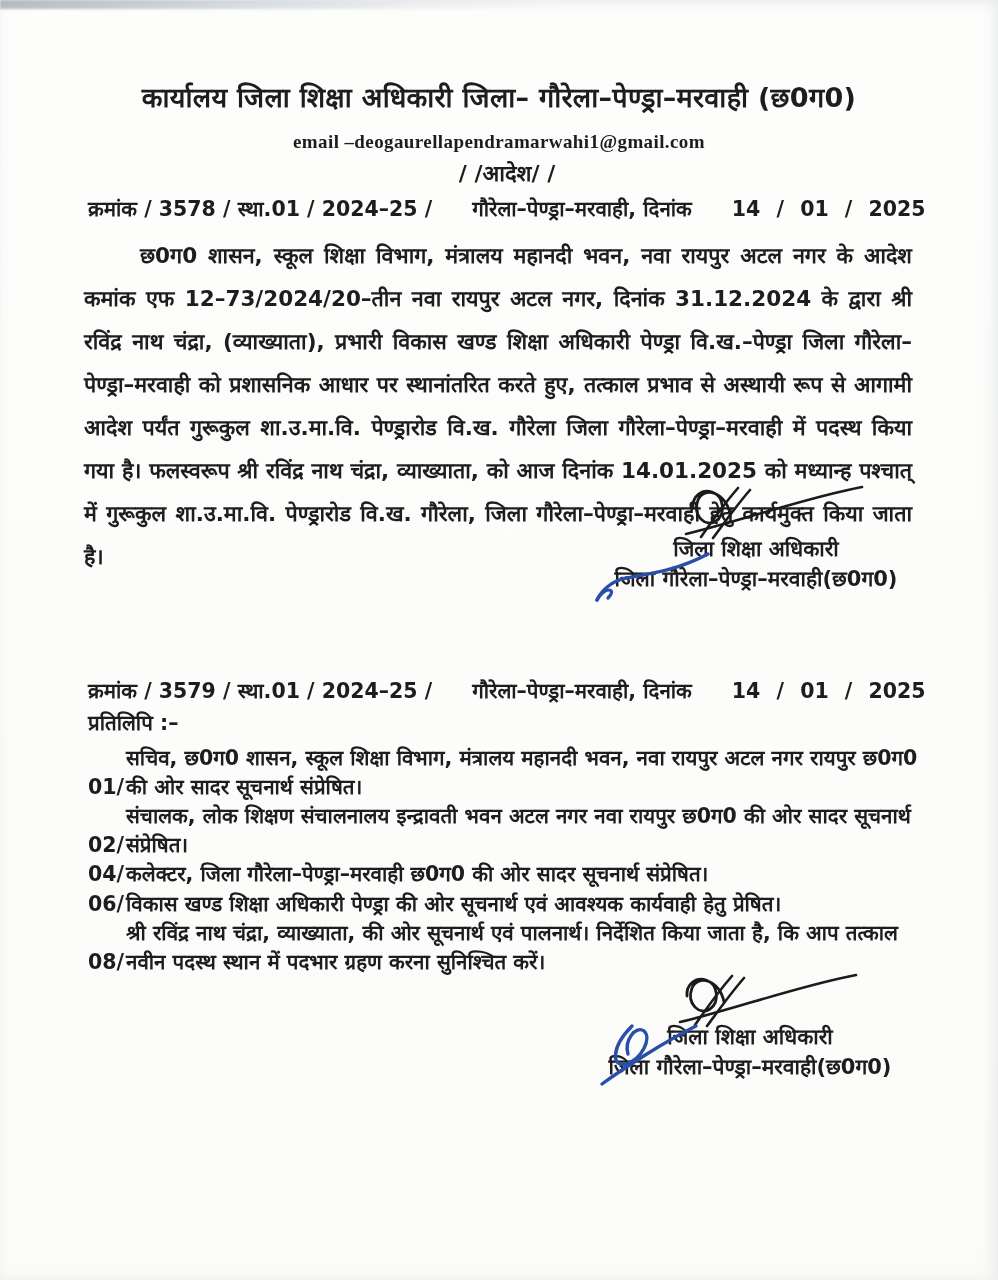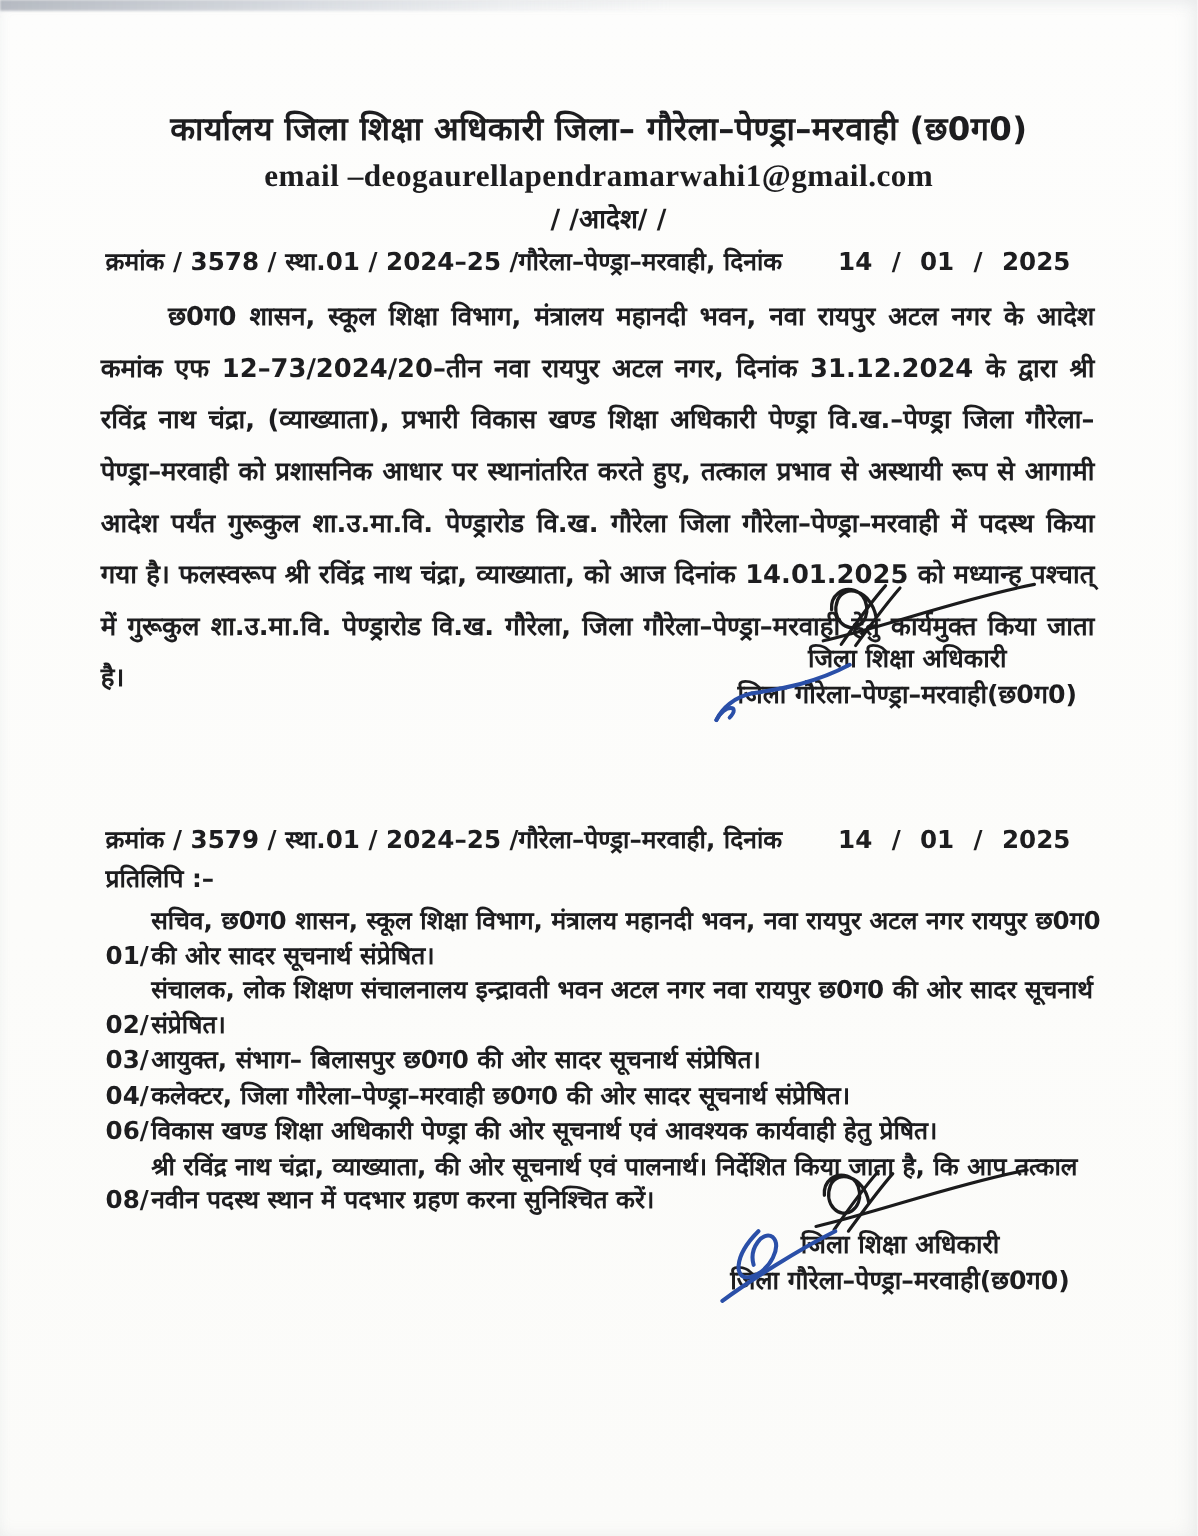--- a/index.html
+++ b/index.html
@@ -11,32 +11,32 @@
     font-family:"DejaVu Sans","Liberation Sans",sans-serif;
     color:#1d1d1f;
     overflow:hidden;
   }
   .scan-band{
     position:absolute;top:0;left:0;width:560px;height:9px;
     background:linear-gradient(90deg,rgba(130,138,152,0.55) 0%,rgba(170,178,192,0.38) 45%,rgba(200,206,216,0.18) 75%,rgba(255,255,255,0) 100%);
     filter:blur(1px);
   }
   .title{
-    margin:0 30px;padding-top:88px;
+    margin:16px 30px;padding-top:62px;
     text-align:center;font-size:27px;font-weight:700;letter-spacing:0.3px;
   }
   .email{
-    text-align:center;font-size:26px;font-weight:700;margin-top:7px;
+    text-align:center;font-size:19px;font-weight:700;margin-top:7px;
     font-family:"Liberation Serif","DejaVu Serif",serif;letter-spacing:0.4px;
   }
   .order-heading{text-align:center;font-size:22px;font-weight:700;margin-top:4px;padding-left:16px;}
   .ref-row{
     display:flex;align-items:baseline;
     margin:7px 70px 0 88px;
-    font-size:20.5px;font-weight:700;white-space:nowrap;
+    font-size:20.5px;font-weight:700;white-space:nowrap;gap:40px;
   }
   .ref-row .ref-place{}
   .ref-row .ref-date{margin-left:auto;margin-right:36px;word-spacing:9px;}
   .body-para{
     margin:12px 86px 0 84px;
     font-size:21.5px;line-height:43px;font-weight:700;
     text-align:justify;text-indent:56px;
   }
   .sig-block{
     position:absolute;width:340px;text-align:center;
@@ -100,24 +100,20 @@
   <div class="copy-list">
     <div class="copy-item">
       <span class="copy-num">01/</span>
       <span class="copy-text">सचिव, छ0ग0 शासन, स्कूल शिक्षा विभाग, मंत्रालय महानदी भवन, नवा रायपुर अटल नगर रायपुर छ0ग0 की ओर सादर सूचनार्थ संप्रेषित।</span>
     </div>
     <div class="copy-item">
       <span class="copy-num">02/</span>
       <span class="copy-text">संचालक, लोक शिक्षण संचालनालय इन्द्रावती भवन अटल नगर नवा रायपुर छ0ग0 की ओर सादर सूचनार्थ संप्रेषित।</span>
     </div>
     <div class="copy-item">
-      <span class="copy-num">03/</span>
-      <span class="copy-text">आयुक्त, संभाग– बिलासपुर छ0ग0 की ओर सादर सूचनार्थ संप्रेषित।</span>
-    </div>
-    <div class="copy-item">
       <span class="copy-num">04/</span>
       <span class="copy-text">कलेक्टर, जिला गौरेला–पेण्ड्रा–मरवाही छ0ग0 की ओर सादर सूचनार्थ संप्रेषित।</span>
     </div>
     <div class="copy-item">
       <span class="copy-num">06/</span>
       <span class="copy-text">विकास खण्ड शिक्षा अधिकारी पेण्ड्रा की ओर सूचनार्थ एवं आवश्यक कार्यवाही हेतु प्रेषित।</span>
     </div>
     <div class="copy-item">
       <span class="copy-num">08/</span>
       <span class="copy-text">श्री रविंद्र नाथ चंद्रा, व्याख्याता, की ओर सूचनार्थ एवं पालनार्थ। निर्देशित किया जाता है, कि आप तत्काल नवीन पदस्थ स्थान में पदभार ग्रहण करना सुनिश्चित करें।</span>

